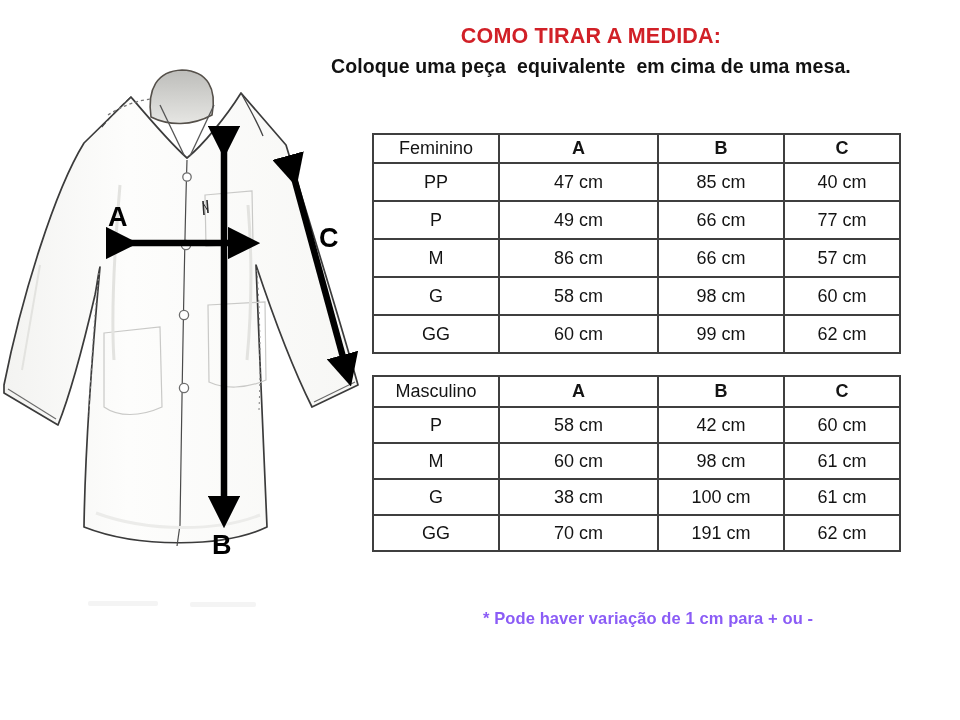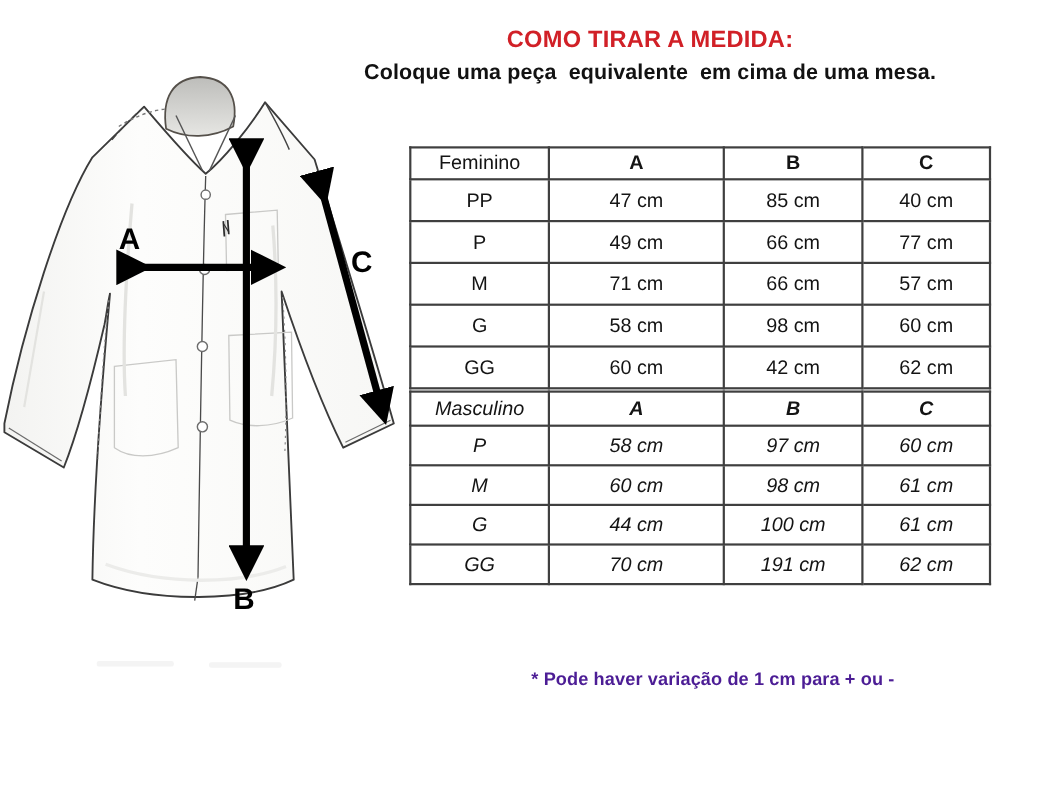--- a/index.html
+++ b/index.html
@@ -30,40 +30,40 @@
   
   .smudge{position:absolute;height:5px;background:#f4f4f4;border-radius:2px;}
   #smudge-1{left:88px;top:601px;width:70px;}
   #smudge-2{left:190px;top:602px;width:66px;}
   
   table.size-table{
     position:absolute;left:372px;border-collapse:collapse;table-layout:fixed;
     font-size:18px;color:#141414;
   }
   #table-feminino{top:133px;}
-  #table-masculino{top:355px;font-style:italic;}
+  #table-masculino{top:375px;}
   table.size-table td{
     border:2px solid var(--table-border,#3f3f3f);
     text-align:center;vertical-align:middle;padding:0;
     background:#ffffff;
   }
   table.size-table .col0{width:126px;}
   table.size-table .col1{width:159px;}
   table.size-table .col2{width:126px;}
   table.size-table .col3{width:116px;}
   #table-feminino tr.hdr td{height:27px;}
   #table-feminino tr.data td{height:36px;margin-top:26px;}
   #table-masculino tr.hdr td{height:29px;}
   #table-masculino tr.data td{height:34px;}
   td.gender{background:var(--header-fill,#d9d9d9);}
   td.abc{font-weight:bold;}
   
   .footnote{
     position:absolute;left:483px;top:609px;font-size:16.5px;font-weight:bold;
-    color:#4c1d95;letter-spacing:.1px;white-space:pre;
+    color:#8b5cf6;letter-spacing:.1px;white-space:pre;
   }
 </style>
 </head>
 <body>
 
 <div class="instructions">
   <div class="instr-title">COMO TIRAR A MEDIDA:</div>
   <div class="instr-subtitle">Coloque uma peça  equivalente  em cima de uma mesa.</div>
 </div>
 
@@ -187,34 +187,34 @@
     <td>40 cm</td>
   </tr>
   <tr class="data">
     <td>P</td>
     <td>49 cm</td>
     <td>66 cm</td>
     <td>77 cm</td>
   </tr>
   <tr class="data">
     <td>M</td>
-    <td>71 cm</td>
+    <td>86 cm</td>
     <td>66 cm</td>
     <td>57 cm</td>
   </tr>
   <tr class="data">
     <td>G</td>
     <td>58 cm</td>
     <td>98 cm</td>
     <td>60 cm</td>
   </tr>
   <tr class="data">
     <td>GG</td>
     <td>60 cm</td>
-    <td>42 cm</td>
+    <td>99 cm</td>
     <td>62 cm</td>
   </tr>
   </tbody>
 </table>
 
 <table class="size-table" id="table-masculino">
   <colgroup>
       <col class="col0">
       <col class="col1">
       <col class="col2">
@@ -223,32 +223,32 @@
   <tbody>
   <tr class="hdr">
     <td class="gender">Masculino</td>
     <td class="abc">A</td>
     <td class="abc">B</td>
     <td class="abc">C</td>
   </tr>
   <tr class="data">
     <td>P</td>
     <td>58 cm</td>
-    <td>97 cm</td>
+    <td>42 cm</td>
     <td>60 cm</td>
   </tr>
   <tr class="data">
     <td>M</td>
     <td>60 cm</td>
     <td>98 cm</td>
     <td>61 cm</td>
   </tr>
   <tr class="data">
     <td>G</td>
-    <td>44 cm</td>
+    <td>38 cm</td>
     <td>100 cm</td>
     <td>61 cm</td>
   </tr>
   <tr class="data">
     <td>GG</td>
     <td>70 cm</td>
     <td>191 cm</td>
     <td>62 cm</td>
   </tr>
   </tbody>

